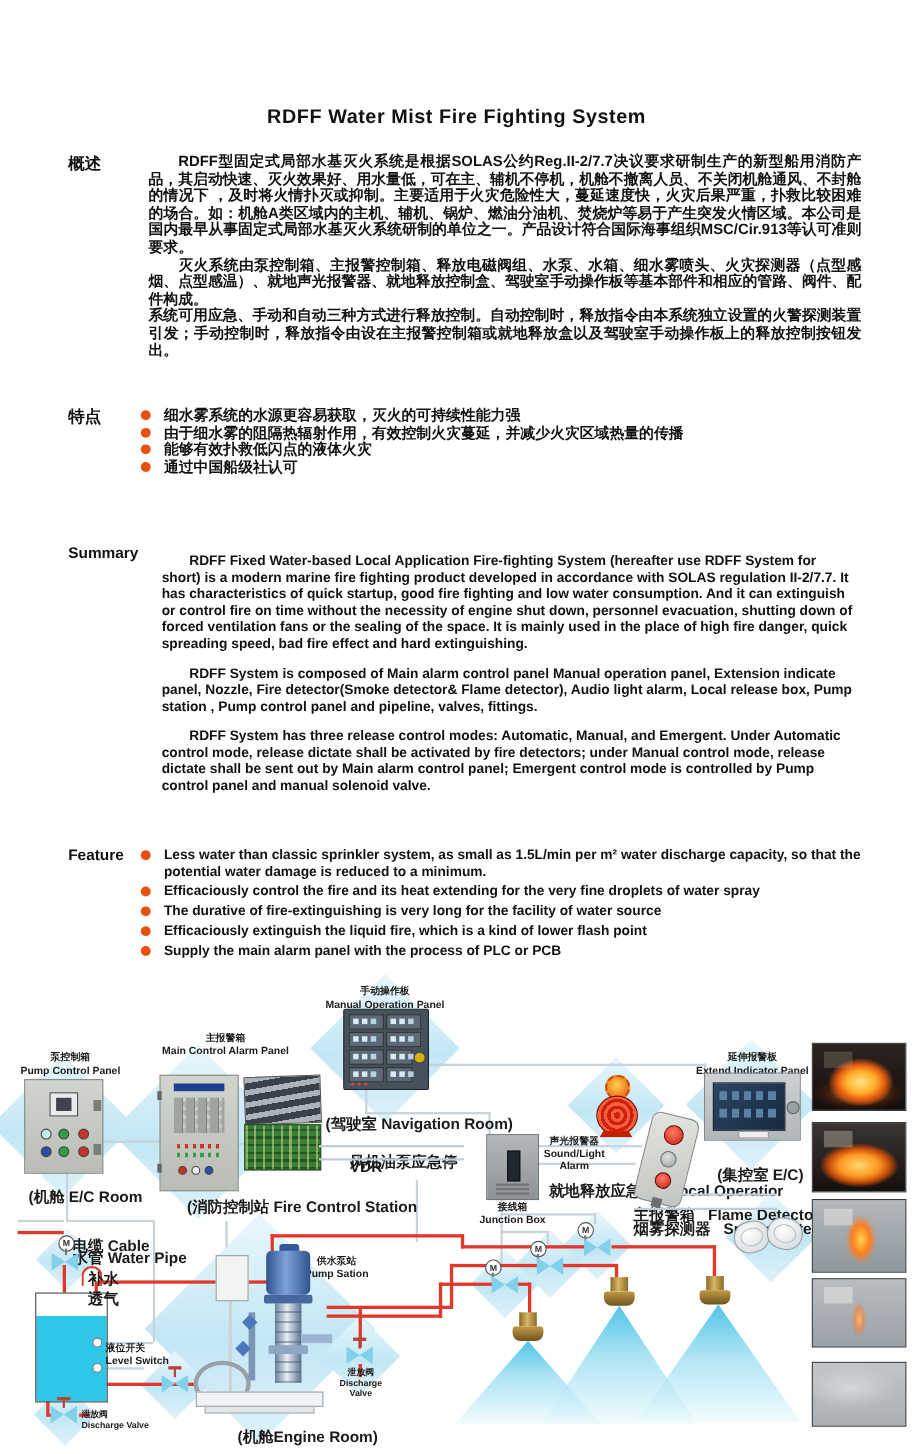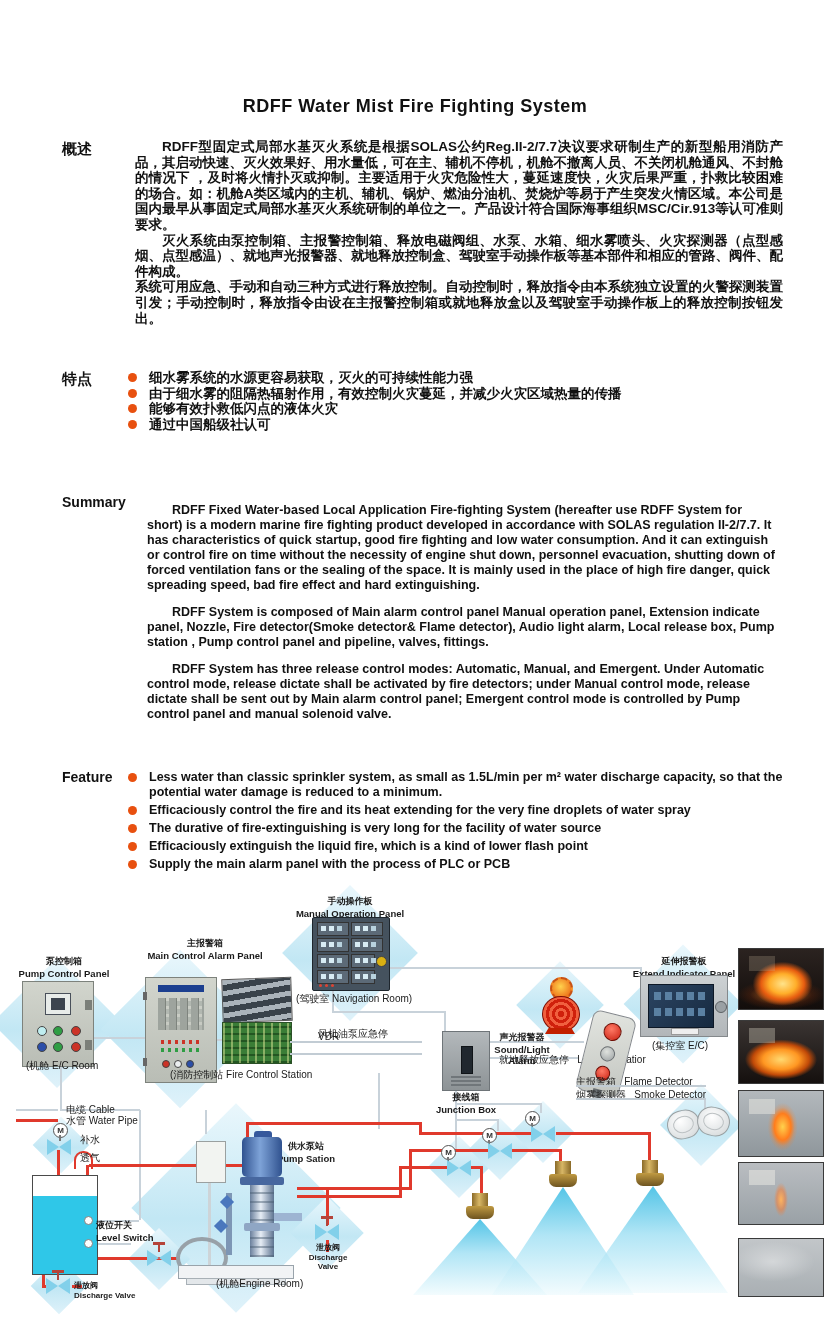--- a/index.html
+++ b/index.html
@@ -25,21 +25,21 @@
   .en-body{position:absolute;left:135px;top:491px;width:652px;font-size:12.5px;
            font-weight:bold;line-height:15px;}
   .en-body p{margin:12px;text-indent:2em;}
   .en-feat{left:122px;top:770px;width:668px;font-size:12.5px;line-height:15px;}
   .en-feat li{margin-bottom:3px;}
   
   #diagram{position:absolute;left:0;top:893px;width:830px;height:429px;}
   .abs{position:absolute;}
   .diamond{position:absolute;background:linear-gradient(135deg,#eaf7fc,#c2e7f4 55%,#dff2fa);
            transform:rotate(45deg);}
-  .dlabel{position:absolute;font-size:10px;font-weight:normal;white-space:nowrap;color:#1a1a1a;}
+  .dlabel{position:absolute;font-size:14px;font-weight:bold;white-space:nowrap;color:#1a1a1a;margin-top:21px;}
   .lblock{position:absolute;text-align:center;font-weight:bold;color:#1a1a1a;}
   .lblock .l1{font-size:9px;}
   .lblock .l2{font-size:9.5px;}
   .cable{position:absolute;background:#c8d2da;}
   .uline{position:absolute;background:#c2ccd4;}
   .pipe{position:absolute;background:#e0392c;}
   
   .valve{position:absolute;width:24px;height:16px;}
   .valve::before,.valve::after{content:"";position:absolute;top:0;width:0;height:0;
     border-top:8px solid transparent;border-bottom:8px solid transparent;}

